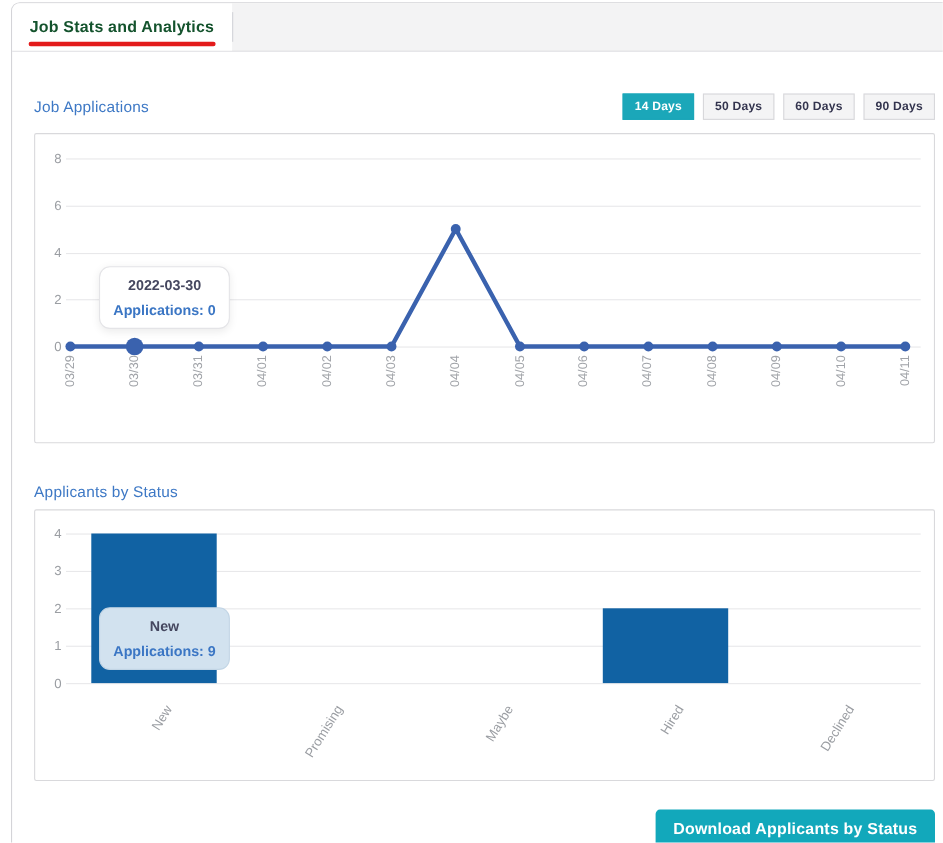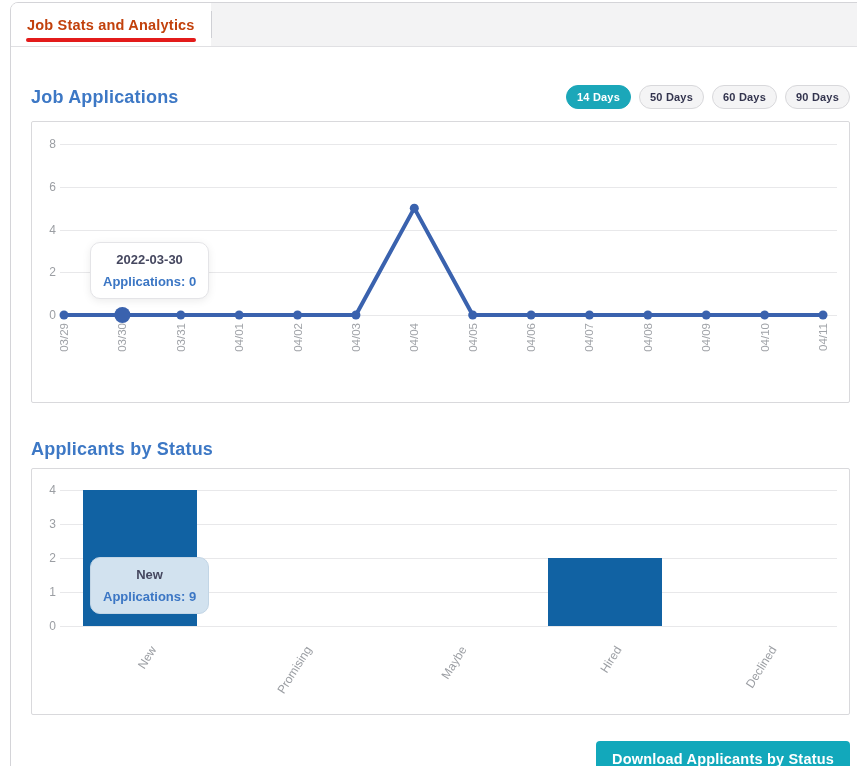--- a/index.html
+++ b/index.html
@@ -16,35 +16,35 @@
   
   .tabbar{
     display:flex;align-items:stretch;height:43px;background:#f3f3f4;
     border-bottom:1px solid #e0e0e3;
   }
   .tab{
     position:relative;display:flex;align-items:center;padding:0 16px;
     background:#fff;cursor:pointer;white-space:nowrap;
   }
   .tab .tab-label{font-size:14.5px;color:#54565f;letter-spacing:.2px;}
-  .tab.active .tab-label{color:#c2410c;font-weight:700;}
+  .tab.active .tab-label{color:#14532d;font-weight:700;}
   .tab-underline{
     position:absolute;left:15px;right:15px;bottom:4px;height:4px;
     background:#e31b1b;border-radius:2px;
   }
   .tab-divider{width:1px;background:#cfd0d5;margin:8px 0;}
   
   .content{padding:20px 14px 0 20px;}
   .days-active{font-size:14px;font-weight:700;color:#2e3050;letter-spacing:.2px;}
   .section-head{display:flex;justify-content:space-between;align-items:center;margin-top:18px;}
-  .blue-title{font-size:18px;font-weight:700;color:#3d78c5;letter-spacing:.2px;margin:0;}
+  .blue-title{font-size:14px;font-weight:400;color:#3d78c5;letter-spacing:.2px;margin:0;}
   .range-group{display:flex;gap:8px;}
   .range-btn{
     font-family:inherit;font-size:11px;font-weight:700;letter-spacing:.2px;
-    padding:5px 10px;border-radius:12px;border:1px solid #d8d8db;
+    padding:5px 10px;border-radius:0;border:1px solid #d8d8db;
     background:#f4f4f5;color:#33344e;cursor:pointer;text-align:center;
   }
   .range-btn.active{background:#1ba7b9;border-color:#1ba7b9;color:#fff;}
   
   .chart-box{
     position:relative;border:1px solid #d9d9dc;border-radius:2px;background:#fff;
   }
   #line-chart{height:280px;margin-top:12px;}
   #bar-chart{height:245px;margin-top:8px;}
   .bar-section-title{margin-top:36px;}

